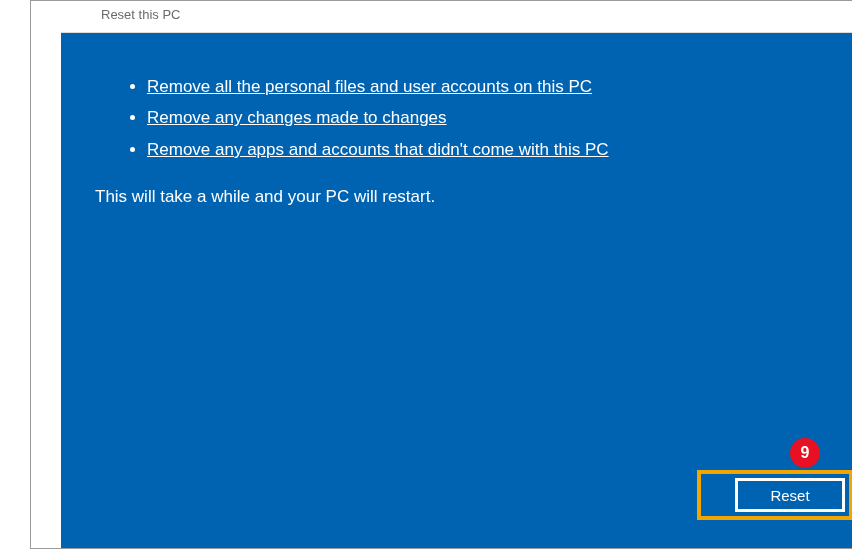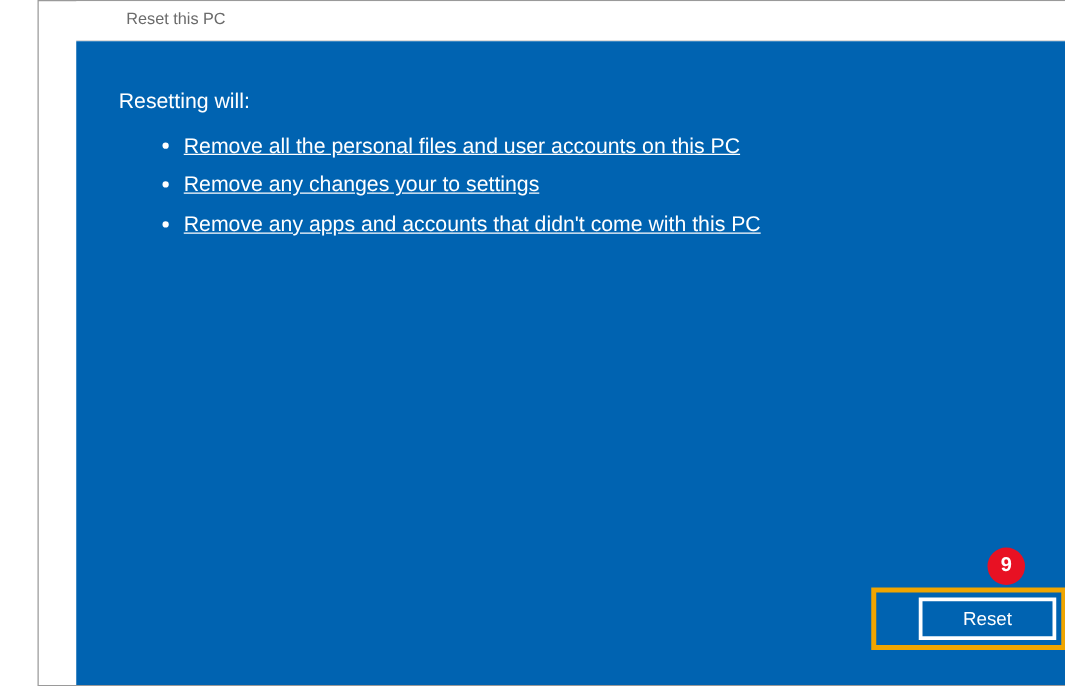--- a/index.html
+++ b/index.html
@@ -114,26 +114,26 @@
 </style>
 </head>
 <body>
 
 <div class="window">
   <div class="titlebar">
     <span>Reset this PC</span>
   </div>
 
   <div class="content">
-    <p class="subheading">Resetting will:</p>
     <ul class="bullets">
       <li>Remove all the personal files and user accounts on this PC</li>
-      <li>Remove any changes your to settings</li>
+      <li>Remove any changes made to changes</li>
       <li>Remove any apps and accounts that didn't come with this PC</li>
     </ul>
+    <p class="note">This will take a while and your PC will restart.</p>
 
     <div class="button-row">
       <div class="highlight-wrap">
         <div class="step-badge">9</div>
         <button class="btn primary">Reset</button>
       </div>
     </div>
   </div>
 </div>
 

